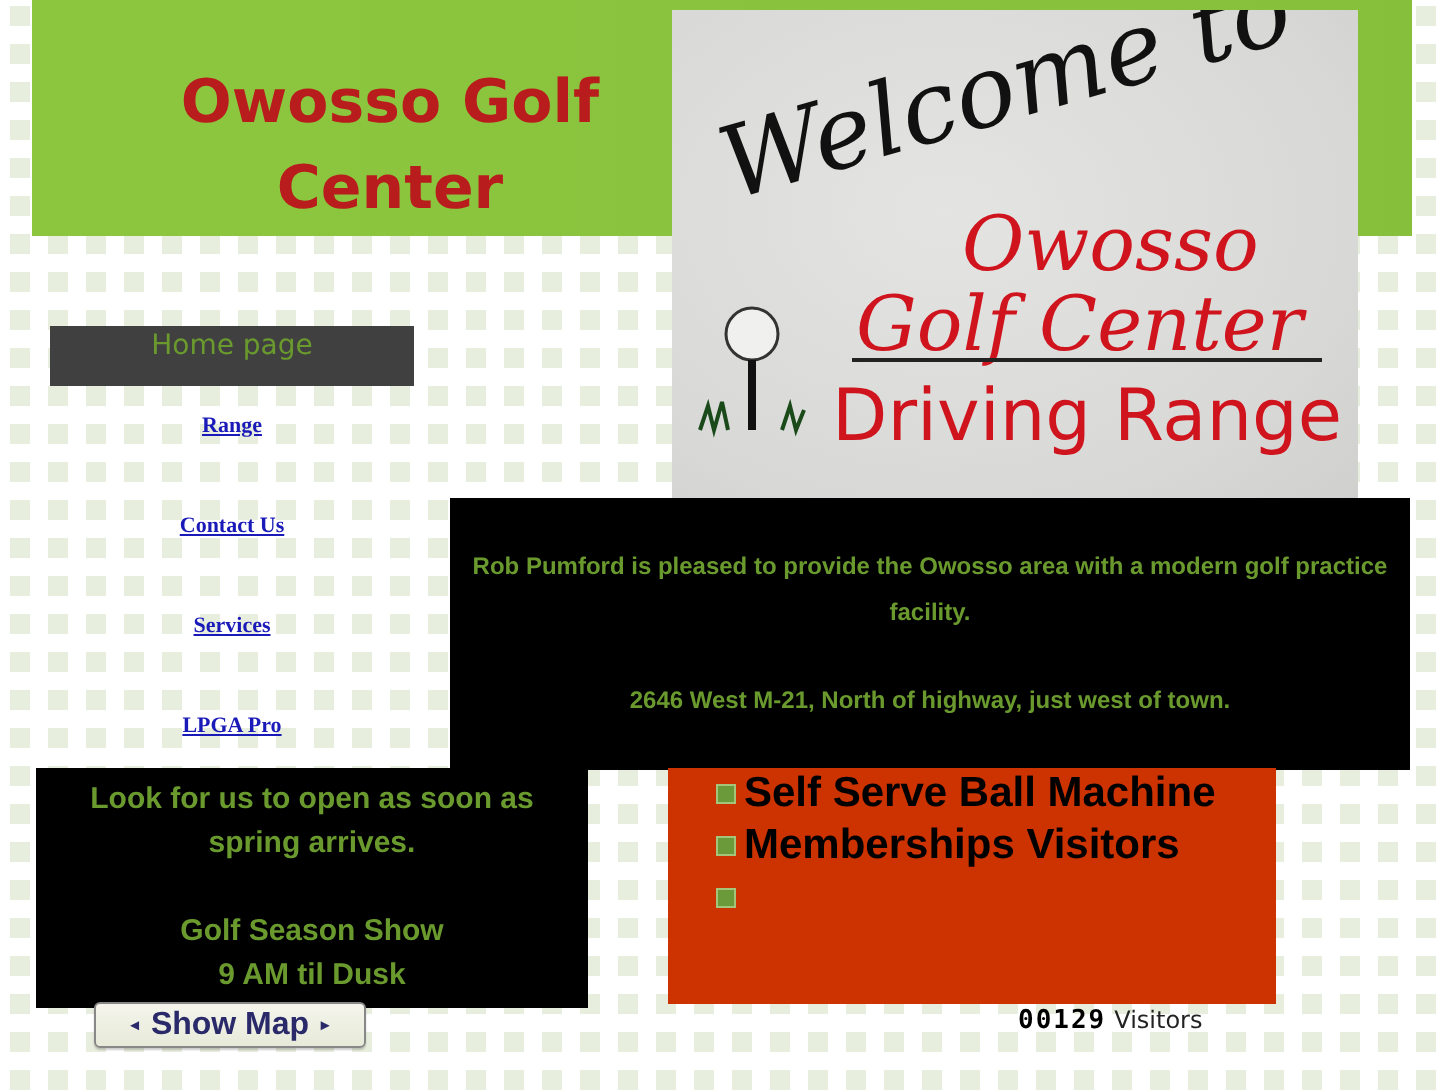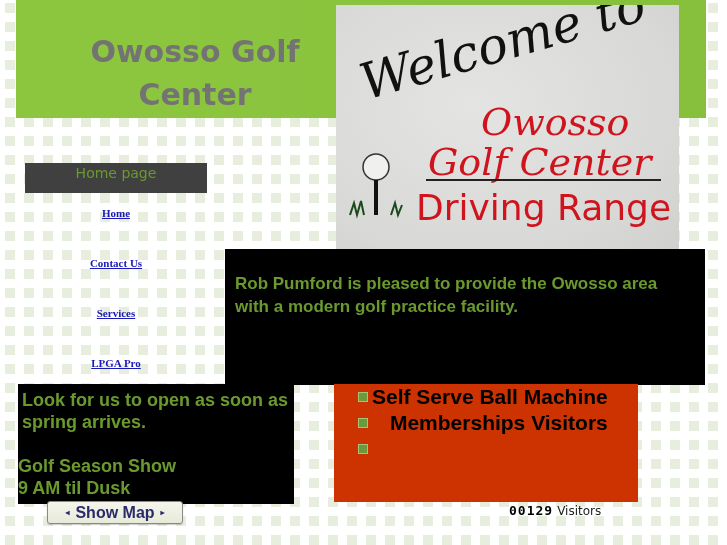--- a/index.html
+++ b/index.html
@@ -24,56 +24,56 @@
     position:absolute; left:16px; top:0; width:690px; height:118px;
     background:#8cc63f;
   }
   .header-fade {
     position:absolute; left:135px; top:0; width:571px; height:118px;
     background: linear-gradient(90deg, rgba(140,198,63,0) 0%, rgba(124,180,52,0.35) 100%);
   }
   .site-title {
     position:absolute; left:40px; top:30px; width:310px;
     font-family:"DejaVu Sans", sans-serif; font-weight:bold;
-    font-size:30px; line-height:43px; text-align:center; color:#737373;
+    font-size:30px; line-height:43px; text-align:center; color:#b91c1c;
     white-space:pre-line;
   }
   .welcome-img {
     position:absolute; left:336px; top:5px; width:343px; height:252px;
     background:#dcdcdc;
     background-image: radial-gradient(ellipse at 40% 40%, #e4e4e2 0%, #d8d8d6 70%, #cfcfcd 100%);
   }
   .welcome-img svg { width:100%; height:100%; display:block; }
   .nav-heading {
     position:absolute; left:25px; top:163px; width:182px; height:30px;
     background:#404040; color:#6a9a2e; font-size:14px; text-align:center; line-height:20px;
   }
   .nav-link {
     position:absolute; left:25px; width:182px; text-align:center;
     font-family:"Liberation Serif", serif; font-weight:bold; font-size:11px;
     color:#1a1ab8; text-decoration:underline; cursor:pointer;
   }
   .info-box {
     position:absolute; left:225px; top:249px; width:480px; height:136px;
     background:#000; color:#6a9a2e; font-family:"Liberation Sans", sans-serif;
-    font-weight:bold; font-size:17px; text-align:left;
+    font-weight:bold; font-size:12px; text-align:center;
   }
   .info-box p { margin:0; }
   .hours-box {
     position:absolute; left:18px; top:384px; width:276px; height:120px;
     background:#000; color:#6a9a2e; font-family:"Liberation Sans", sans-serif;
-    font-weight:bold; font-size:18px; line-height:22px;
+    font-weight:bold; font-size:15px; text-align:center; line-height:22px;
   }
   .features-box {
     position:absolute; left:334px; top:384px; width:304px; height:118px;
     background:#cc3300; font-family:"Liberation Sans", sans-serif; font-weight:bold;
     font-size:21px; color:#000;
   }
   .features-box ul { list-style:none; margin:0; padding:0; position:absolute; left:24px; top:0px; }
-  .features-box li { height:26px; line-height:26px; display:flex; align-items:center; white-space:nowrap;justify-content:space-between; }
+  .features-box li { height:26px; line-height:26px; display:flex; align-items:center; white-space:nowrap; }
   .bullet {
     display:inline-block; width:10px; height:10px; background:#6a9a3a;
     border:1px solid #a4c47a; margin-right:4px; box-sizing:border-box;
   }
   .map-button {
     position:absolute; left:47px; top:501px; width:134px; height:21px;
     border:1px solid #888; border-radius:3px;
     background: linear-gradient(#f5f5ec, #e7ead9);
     box-shadow: 0 1px 1px rgba(0,0,0,0.2);
     display:flex; align-items:center; justify-content:center; gap:6px;
@@ -104,27 +104,28 @@
     <text x="92" y="170" font-family="DejaVu Serif, serif" font-style="italic" font-size="38" fill="#d0141e">Golf Center</text>
     <line x1="90" y1="175" x2="325" y2="175" stroke="#222" stroke-width="2"></line>
     <text x="80" y="215" font-family="DejaVu Sans, sans-serif" font-size="36" fill="#d0141e">Driving Range</text>
     <circle cx="40" cy="162" r="13" fill="#f0f0ee" stroke="#333" stroke-width="1.5"></circle>
     <rect x="38" y="175" width="4" height="35" fill="#111"></rect>
     <path d="M14 210 l4 -12 l3 12 l4 -14 l3 14 M55 210 l4 -12 l3 12 l4 -10" stroke="#1a4a1a" stroke-width="2" fill="none"></path>
   </svg>
 </div>
 
 <div class="nav-heading">Home page</div>
-<a class="nav-link" style="top:207px;">Home</a>
+<a class="nav-link" style="top:207px;">Range</a>
 <a class="nav-link" style="top:257px;">Contact Us</a>
 <a class="nav-link" style="top:307px;">Services</a>
 <a class="nav-link" style="top:357px;">LPGA Pro</a>
 
 <div class="info-box">
   <p style="margin-top:23px; line-height:23px; padding:0 10px;">Rob Pumford is pleased to provide the Owosso area with a modern golf practice facility.</p>
+  <p style="margin-top:21px; line-height:23px;">2646 West M-21, North of highway, just west of town.</p>
 </div>
 
 <div class="hours-box">
   <p style="margin:5px 0 0 0; padding:0 4px;">Look for us to open as soon as spring arrives.</p>
   <p style="margin:22px 0 0 0;">Golf Season Show</p>
   <p style="margin:0;">9 AM til Dusk</p>
 </div>
 
 <div class="features-box">
   <ul>

